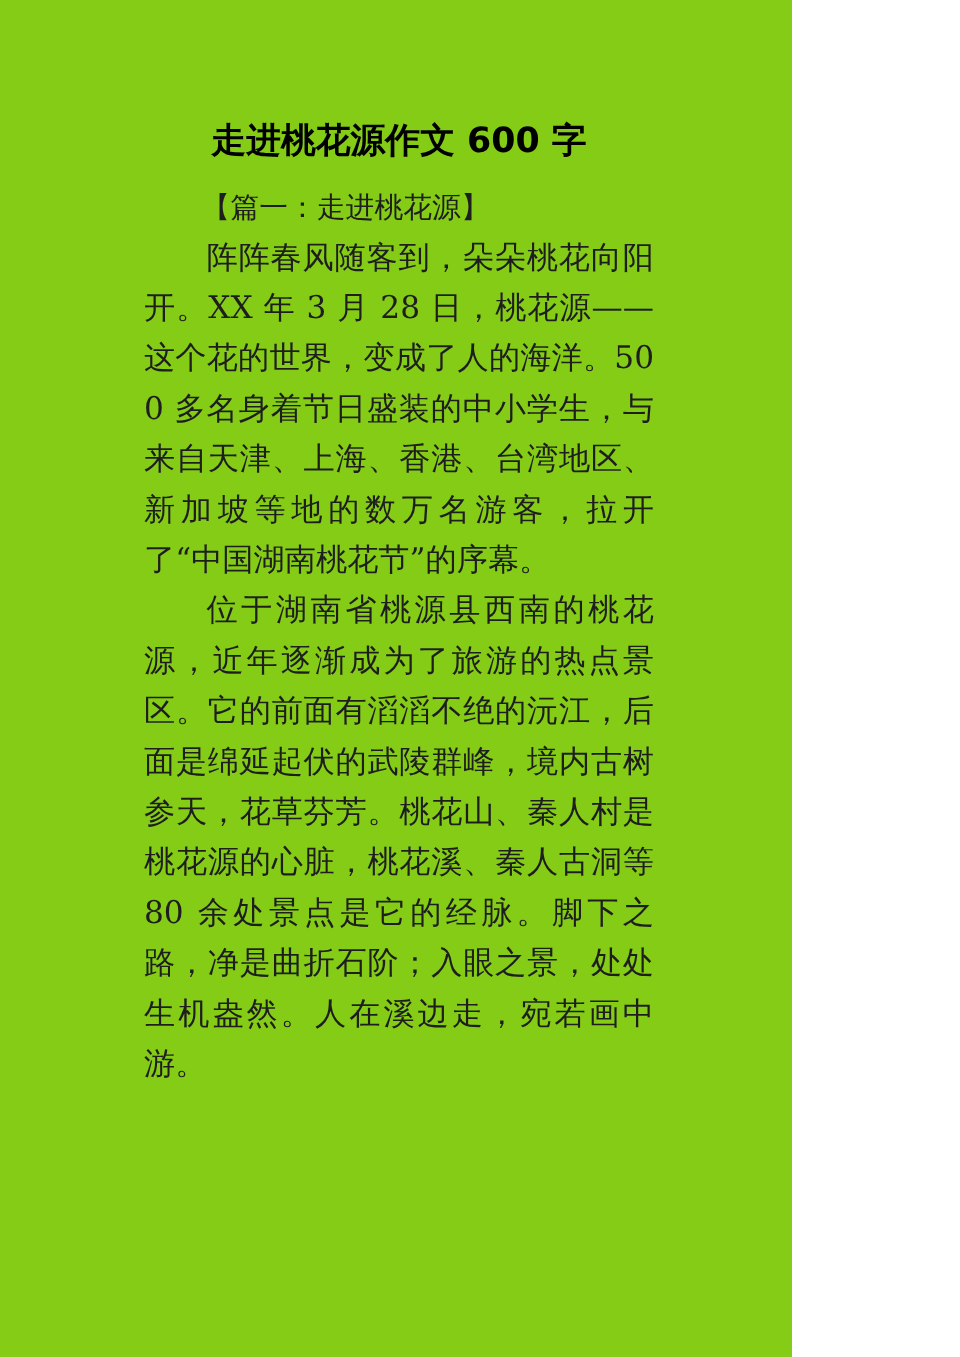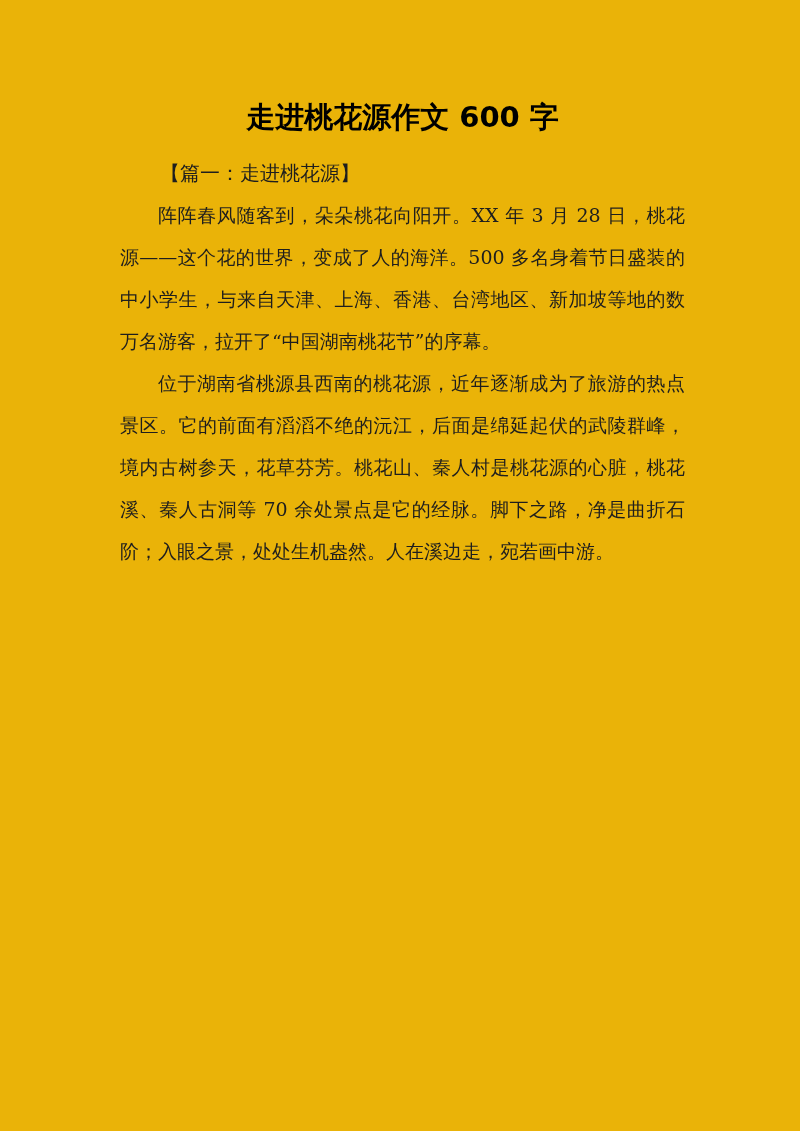--- a/index.html
+++ b/index.html
@@ -2,62 +2,62 @@
 <html><head>
 <meta charset="utf-8">
 <style>
   html, body {
     margin: 0;
     padding: 0;
     background: #ffffff;
   }
   .page {
     position: relative;
-    width: 800px;
+    width: 660px;
     height: 1131px;
-    background: #eab308;
+    background: #84cc16;
     overflow: hidden;
   }
   .content {
     padding: 0 115px 0 120px;
   }
   .doc-title {
     margin: 0;
     padding-top: 99px;
     font-family: "DejaVu Sans", "Liberation Sans", sans-serif;
     font-weight: bold;
     font-size: 29px;
     line-height: 36px;
     color: #000000;
     text-align: center;
     white-space: nowrap;
   }
   .section-heading {
     margin: 17px 0 0 0;
     font-family: "DejaVu Serif", "Liberation Serif", serif;
-    font-size: 20px;
+    font-size: 24px;
     line-height: 42px;
     color: #1e1e1e;
     text-indent: 2em;
   }
   .para {
     margin: 0;
     font-family: "DejaVu Serif", "Liberation Serif", serif;
-    font-size: 19px;
+    font-size: 26px;
     line-height: 42px;
     color: #1e1e1e;
     text-indent: 2em;
     text-align: justify;
     text-justify: inter-ideograph;
     word-break: break-all;
   }
 </style>
 </head>
 <body>
 
 <div class="page">
   <div class="content">
     <h1 class="doc-title">走进桃花源作文 600 字</h1>
     <p class="section-heading">【篇一：走进桃花源】</p>
     <p class="para">阵阵春风随客到，朵朵桃花向阳开。XX 年 3 月 28 日，桃花源——这个花的世界，变成了人的海洋。500 多名身着节日盛装的中小学生，与来自天津、上海、香港、台湾地区、新加坡等地的数万名游客，拉开了“中国湖南桃花节”的序幕。</p>
-    <p class="para">位于湖南省桃源县西南的桃花源，近年逐渐成为了旅游的热点景区。它的前面有滔滔不绝的沅江，后面是绵延起伏的武陵群峰，境内古树参天，花草芬芳。桃花山、秦人村是桃花源的心脏，桃花溪、秦人古洞等 70 余处景点是它的经脉。脚下之路，净是曲折石阶；入眼之景，处处生机盎然。人在溪边走，宛若画中游。</p>
+    <p class="para">位于湖南省桃源县西南的桃花源，近年逐渐成为了旅游的热点景区。它的前面有滔滔不绝的沅江，后面是绵延起伏的武陵群峰，境内古树参天，花草芬芳。桃花山、秦人村是桃花源的心脏，桃花溪、秦人古洞等 80 余处景点是它的经脉。脚下之路，净是曲折石阶；入眼之景，处处生机盎然。人在溪边走，宛若画中游。</p>
   </div>
 </div>
 
 </body></html>

